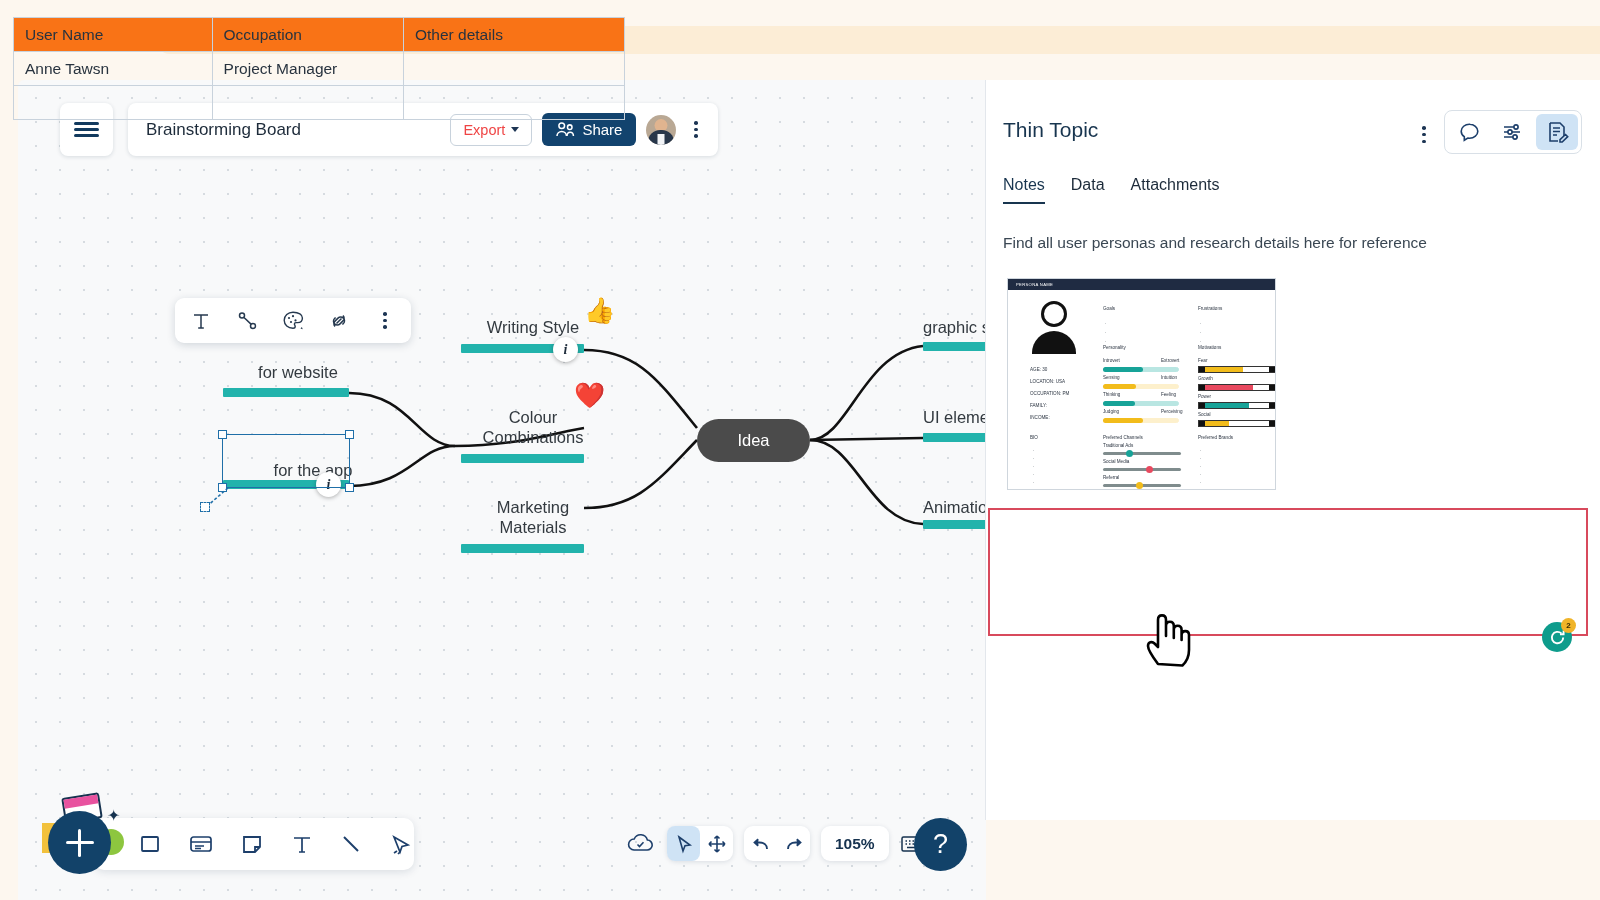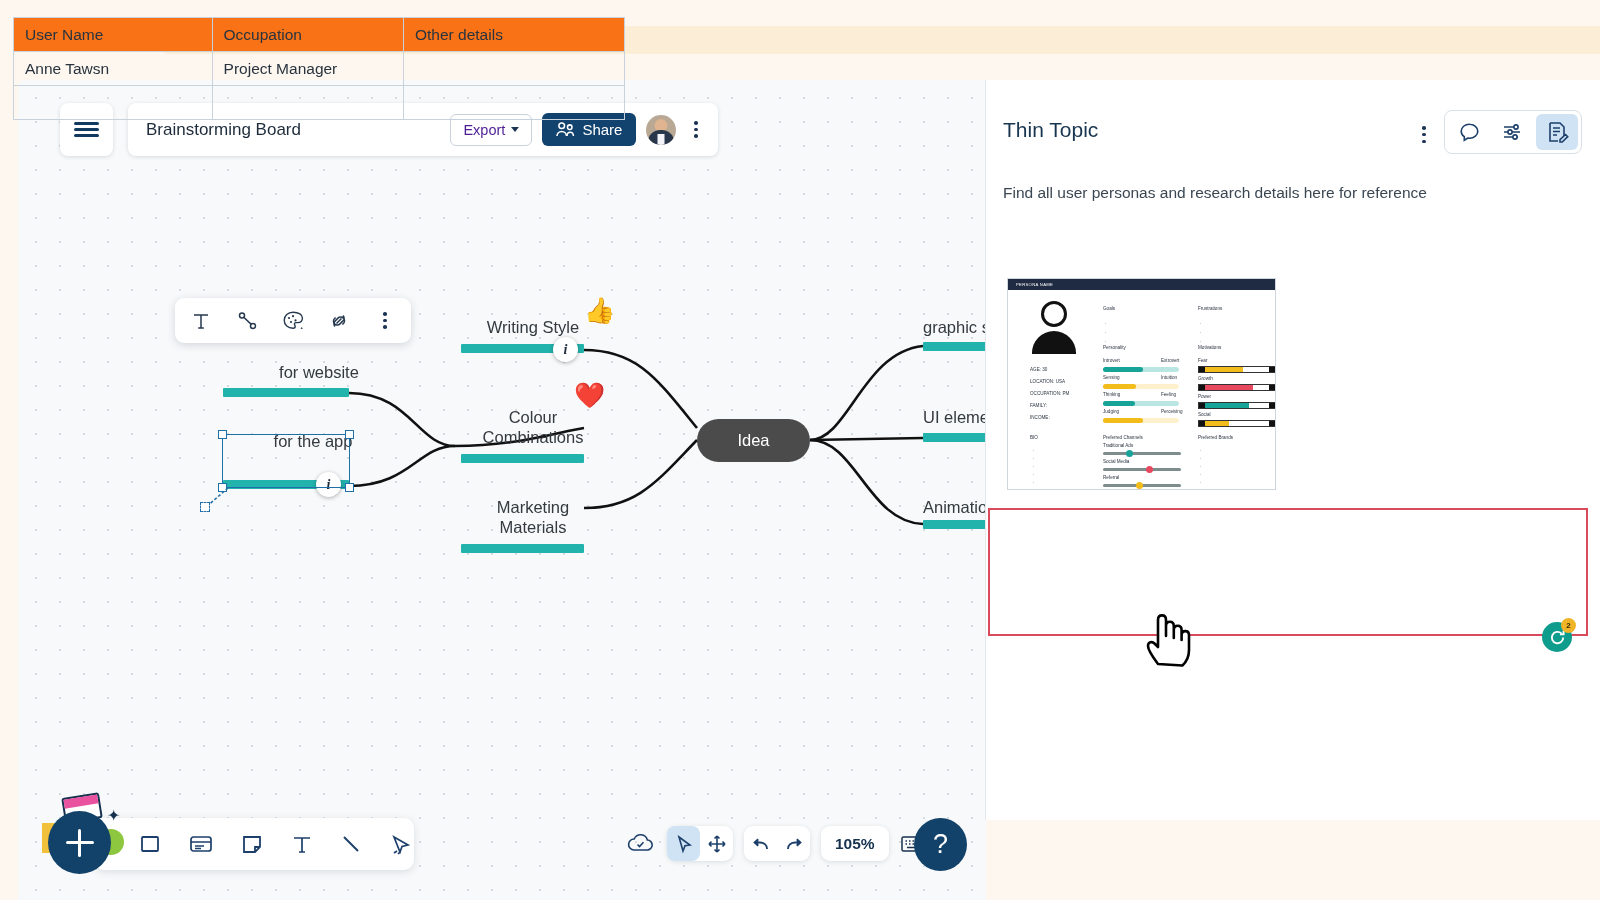--- a/index.html
+++ b/index.html
@@ -28,21 +28,21 @@
   .hamburger-btn { position:absolute; left:60px; top:103px; width:53px; height:53px;
       background:#fff; border-radius:8px; box-shadow:0 1px 4px rgba(16,42,67,.14);
       display:flex; align-items:center; justify-content:center; cursor:pointer; }
   .hamburger-btn .bar { width:25px; height:3.2px; background:#123a5e; border-radius:2px; margin:2.6px 0; }
 
   .board-bar { position:absolute; left:128px; top:103px; width:590px; height:53px;
       background:#fff; border-radius:8px; box-shadow:0 1px 4px rgba(16,42,67,.14);
       display:flex; align-items:center; padding:0 12px 0 18px; gap:10px; }
   .board-title { font-size:17px; color:#1d2b3a; flex:1; }
   .export-btn { border:1px solid #c8d2dc; background:#fff; border-radius:6px;
-      padding:7px 12px; font-size:14.5px; color:#4c1d95; cursor:pointer;
+      padding:7px 12px; font-size:14.5px; color:#ef4444; cursor:pointer;
       display:flex; align-items:center; gap:6px; font-family:inherit; }
   .caret { width:0;height:0;border-left:4.5px solid transparent;border-right:4.5px solid transparent;
       border-top:5.5px solid #1d3554; }
   .share-btn { background:#12436e; color:#fff; border:none; border-radius:6px;
       padding:8px 14px; font-size:15px; cursor:pointer; display:flex; align-items:center;
       gap:7px; font-family:inherit; }
   .avatar { width:30px; height:30px; border-radius:50%; overflow:hidden;
       background:#b9a894; position:relative; flex:0 0 auto; }
   .avatar .head { position:absolute; left:50%; top:4px; transform:translateX(-50%);
       width:13px; height:13px; border-radius:50%; background:#e0b48f; }
@@ -193,24 +193,24 @@
         <path d="M331,406 C392,406 400,366 437,366"></path>
         <path d="M437,366 C500,366 540,352 566,348"></path>
         <path d="M566,270 C620,270 640,300 679,348"></path>
         <path d="M566,428 C620,428 640,400 679,360"></path>
         <path d="M792,360 C830,360 845,272 905,266"></path>
         <path d="M792,360 L905,358"></path>
         <path d="M792,360 C838,360 850,442 905,444"></path>
       </g>
     </svg>
 
-    <div class="node-label" style="left:211px; top:282px; width:180px;">for website</div>
+    <div class="node-label" style="left:190px; top:282px; width:180px;">for website</div>
     <div class="node-bar" style="left:205px; top:308px; width:126px;"></div>
 
-    <div class="node-label" style="left:205px; top:351px; width:180px;">for the app</div>
+    <div class="node-label" style="left:205px; top:380px; width:180px;">for the app</div>
     <div class="node-bar" style="left:205px; top:400px; width:126px;"></div>
 
     <div class="node-label" style="left:425px; top:237px; width:180px;">Writing Style</div>
     <div class="node-bar" style="left:443px; top:264px; width:123px;"></div>
 
     <div class="node-label" style="left:425px; top:327px; width:180px;">Colour</div>
     <div class="node-label" style="left:425px; top:347px; width:180px;">Combinations</div>
     <div class="node-bar" style="left:443px; top:374px; width:123px;"></div>
 
     <div class="node-label" style="left:425px; top:417px; width:180px;">Marketing</div>
@@ -438,20 +438,25 @@
           <svg width="24" height="24" viewBox="0 0 24 24" stroke="#1d3f6b" stroke-width="1.6" fill="none">
             <path d="M5 3h10l4 4v9"></path>
               <path d="M5 3v18h8"></path>
               <path d="M8 8h7M8 11.5h7M8 15h4"></path>
             <path d="M20.5 14.5l2.2 2.2-5.5 5.3H15v-2.3z"></path>
             </svg>
         </div>
       </div>
     </div>
 
+    <div class="tabs">
+      <div class="tab active">Notes</div>
+      <div class="tab">Data</div>
+      <div class="tab">Attachments</div>
+    </div>
 
     <div class="note-text">Find all user personas and research details here for reference</div>
   </div>
 
   <div class="persona">
     <div class="hdr">PERSONA NAME</div>
 
     <div class="p-av-head" style="left:33px; top:22px;"></div>
     <div class="p-av-body" style="left:24px; top:52px;"></div>
 

